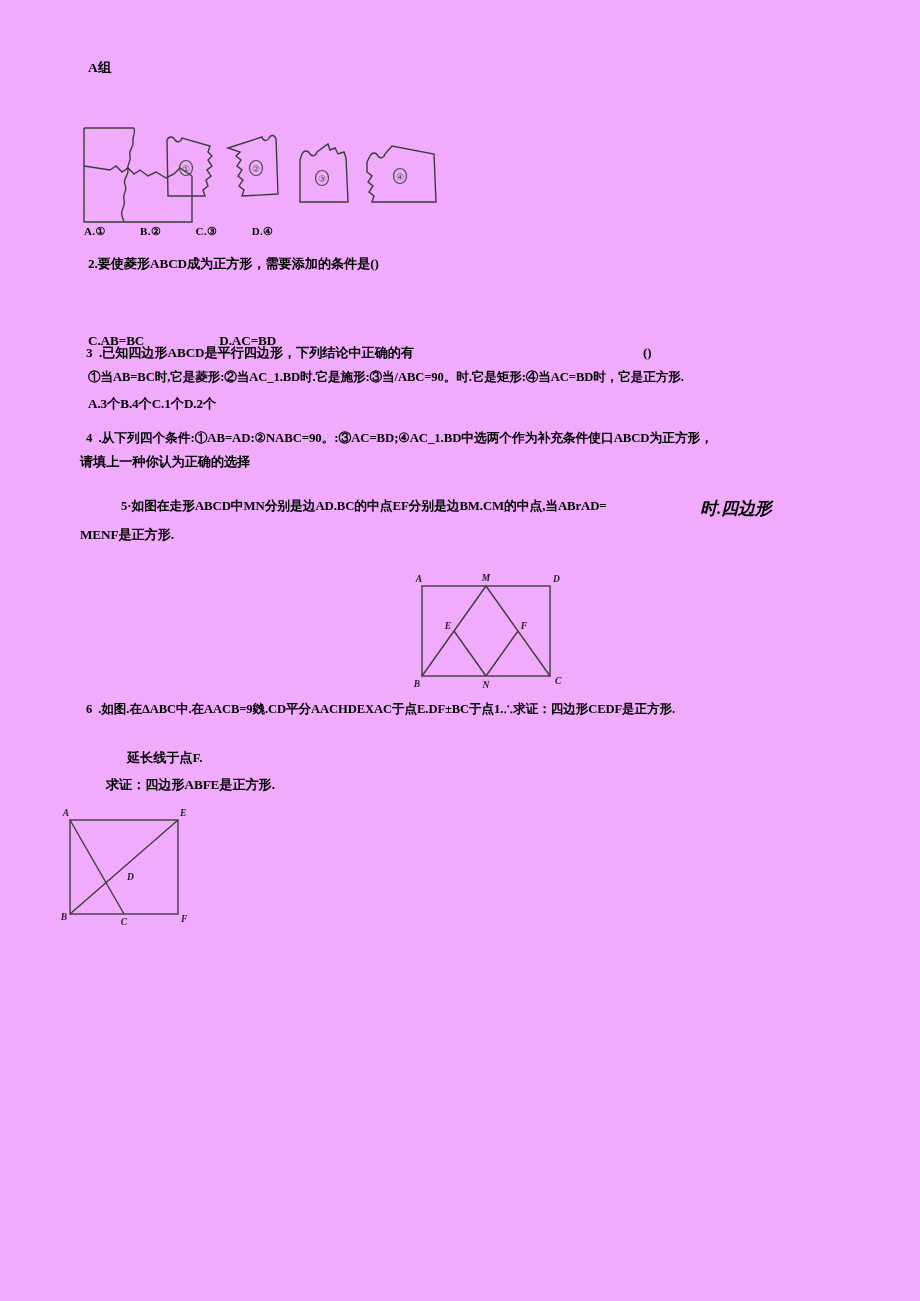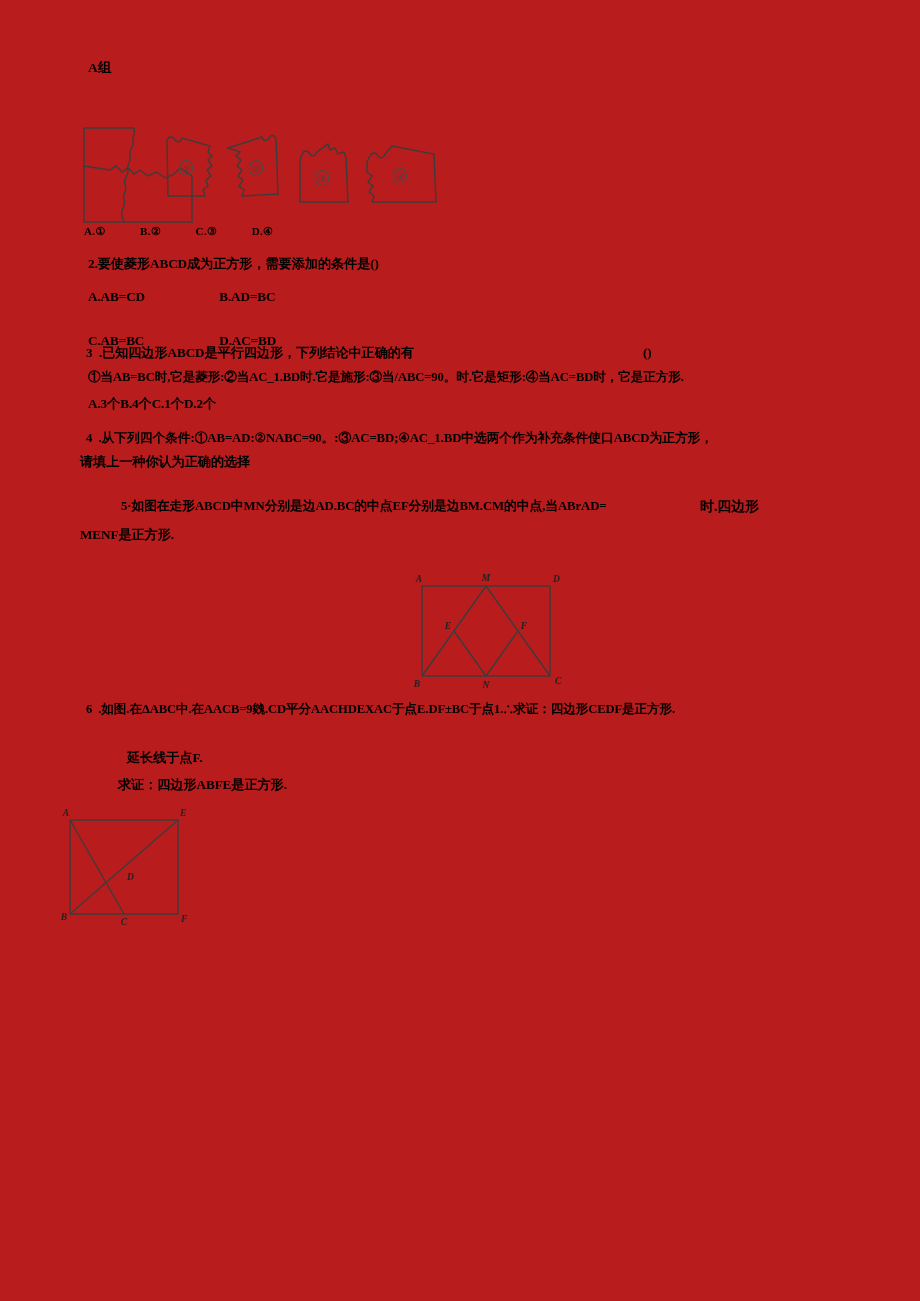--- a/index.html
+++ b/index.html
@@ -8,21 +8,21 @@
     background: #ffffff;
   }
   body {
     font-family: "Liberation Serif", "DejaVu Serif", serif;
     color: #000000;
   }
   #page {
     position: relative;
     width: 920px;
     height: 1301px;
-    background: #b91c1c;
+    background: #f0abfc;
     overflow: hidden;
   }
   .abs { position: absolute; }
 
   .grp-label {
     left: 88px; top: 59px;
     font-size: 13.5px;
     font-weight: 700;
     letter-spacing: 0.2px;
   }
@@ -54,29 +54,29 @@
 
   .q3        { left: 86px; top: 343px; }
   .q3-marker { left: 643px; top: 343px; }
   .q3items   { left: 88px; top: 368px; font-size: 12.6px; }
   .q3opts    { left: 88px; top: 394px; }
 
   .q4a { left: 86px; top: 429px; font-size: 12.8px; }
   .q4b { left: 80px; top: 452px; }
 
   .q5a { left: 92px; top: 497px; font-size: 12.8px; margin-left: 29px; }
-  .q5blank { left: 700px; top: 497px; font-size: 14px; font-weight:700; }
+  .q5blank { left: 700px; top: 497px; font-size: 17px; font-weight:700;font-style:italic; }
   .q5b { left: 80px; top: 525px; }
 
   .fig-rect { left: 400px; top: 570px; width: 175px; height: 120px; }
 
   .q6  { left: 86px; top: 700px; font-size: 12.6px; }
   .q7a { left: 82px; top: 723px; font-size: 12.6px; }
   .q7b { left: 80px; top: 748px; margin-left: 47px; }
-  .q7c { left: 106px; top: 775px; margin-left: 12px; }
+  .q7c { left: 106px; top: 775px; }
 
   .fig-square { left: 48px; top: 806px; width: 140px; height: 120px; }
 
   svg { display: block; overflow: visible; }
   .stroke { fill: none; stroke: #3c3c3c; stroke-width: 1.4; }
   .stroke-thin { fill: none; stroke: #4a4a4a; stroke-width: 1.2; }
   .fig-label {
     font-family: "Liberation Serif", serif;
     font-size: 9.5px;
     font-style: italic;
@@ -147,24 +147,20 @@
     <span>A.①</span>
     <span class="opt-gap"></span>
     <span>B.②</span>
     <span class="opt-gap"></span>
     <span>C.③</span>
     <span class="opt-gap"></span>
     <span>D.④</span>
   </div>
 
   <div class="abs q-line q2">2.要使菱形ABCD成为正方形，需要添加的条件是()</div>
-  <div class="abs q-line q2a">
-    <span class="optcol">A.AB=CD</span>
-    <span class="optcol">B.AD=BC</span>
-  </div>
   <div class="abs q-line q2b">
     <span class="optcol">C.AB=BC</span>
     <span class="optcol">D.AC=BD</span>
   </div>
 
   <div class="abs q-line q3">
     <span>3</span>&nbsp;&nbsp;<span>.已知四边形ABCD是平行四边形，下列结论中正确的有</span>
   </div>
   <div class="abs q-line q3-marker">()</div>
   <div class="abs q-line q3items">①当AB=BC时,它是菱形:②当AC_1.BD时.它是施形:③当/ABC=90。时.它是矩形:④当AC=BD时，它是正方形.</div>

